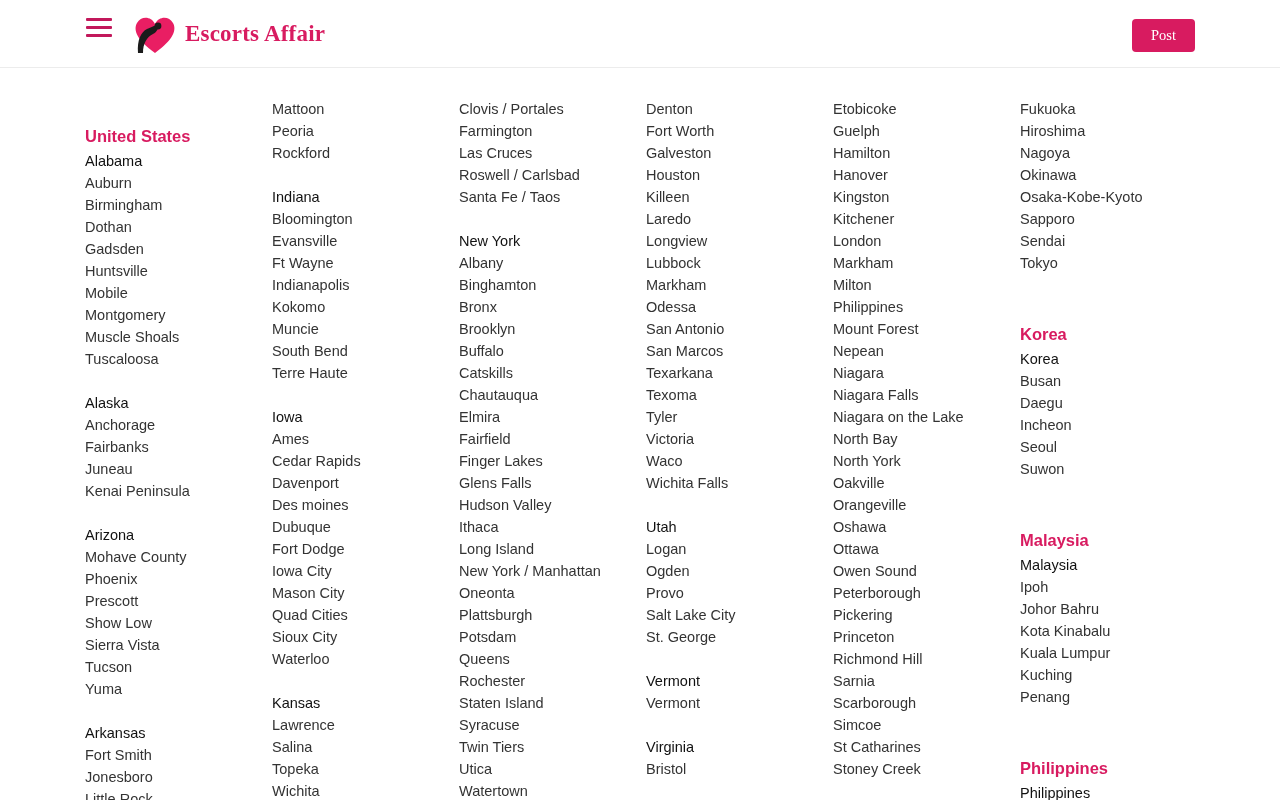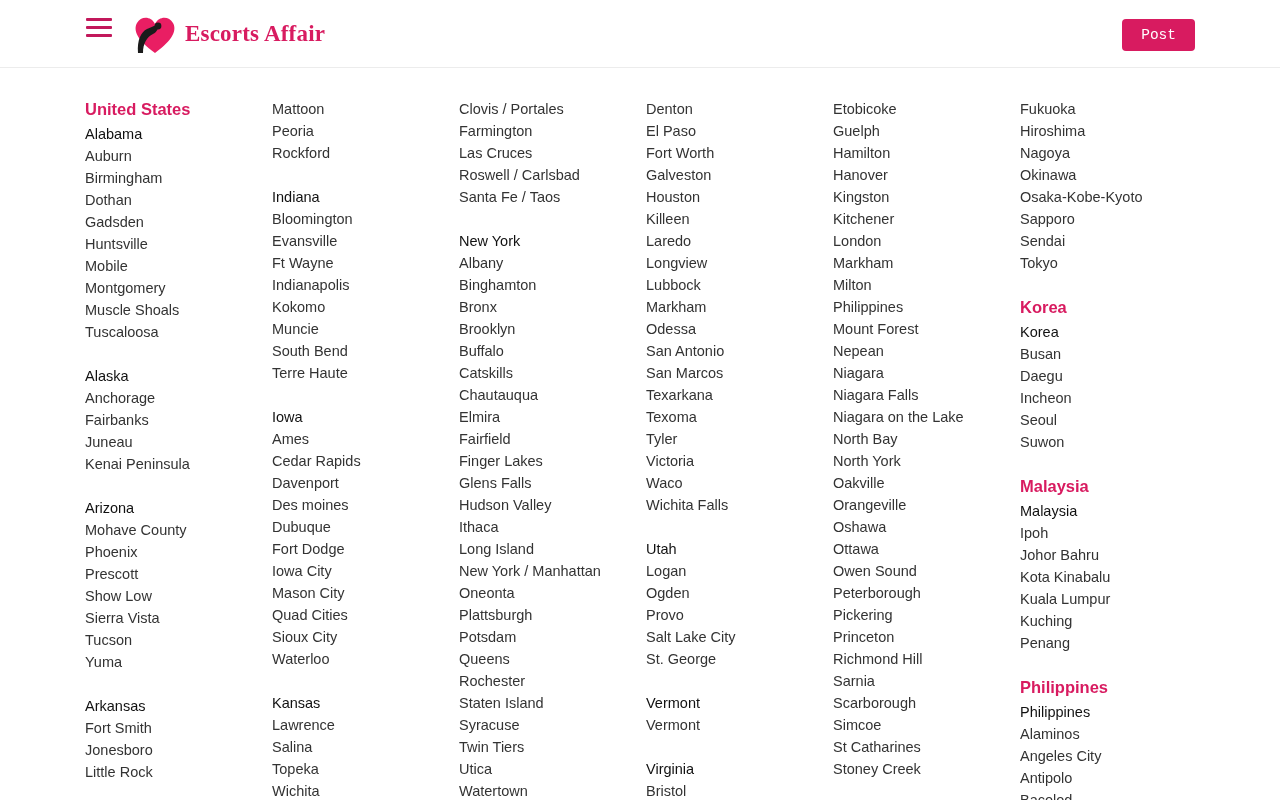--- a/index.html
+++ b/index.html
@@ -55,21 +55,21 @@
   .post-btn {
     position: absolute;
     right: 85px; top: 19px;
     background: #d81b60;
     color: #ffffff;
     border: none;
     border-radius: 4px;
     padding: 8px 19px;
     font-size: 14.5px;
     cursor: pointer;
-    font-family: Liberation Mono, monospace;
+    font-family: Liberation Serif, serif;
   }
 
   .content {
     position: relative;
     padding: 30px 0 0 0;
   }
   .columns {
     display: flex;
     padding-left: 85px;
     padding-right: 40px;
@@ -78,20 +78,21 @@
     width: 187px;
     flex: 0 0 187px;
   }
 
   .country {
     color: #d81b60;
     font-size: 16.5px;
     font-weight: bold;
     line-height: 22px;
     margin-bottom: 3px;
+    margin-top: 27px;
   }
   .region {
     color: #111111;
     font-size: 14.5px;
     font-weight: normal;
     line-height: 22px;
   }
   .city {
     color: #333333;
     font-size: 14.5px;
@@ -220,21 +221,20 @@
         <div class="city">Queens</div>
         <div class="city">Rochester</div>
         <div class="city">Staten Island</div>
         <div class="city">Syracuse</div>
         <div class="city">Twin Tiers</div>
         <div class="city">Utica</div>
         <div class="city">Watertown</div>
       </div>
       <div class="col">
         <div class="city">Denton</div>
-        <div class="city">El Paso</div>
         <div class="city">Fort Worth</div>
         <div class="city">Galveston</div>
         <div class="city">Houston</div>
         <div class="city">Killeen</div>
         <div class="city">Laredo</div>
         <div class="city">Longview</div>
         <div class="city">Lubbock</div>
         <div class="city">Markham</div>
         <div class="city">Odessa</div>
         <div class="city">San Antonio</div>

